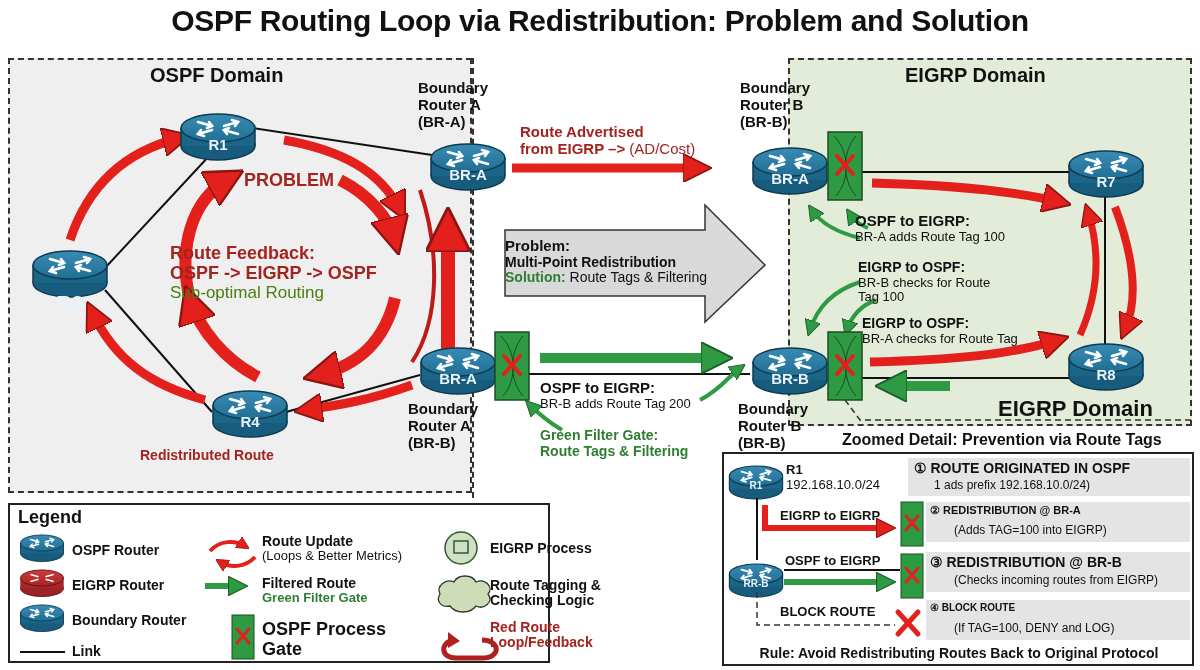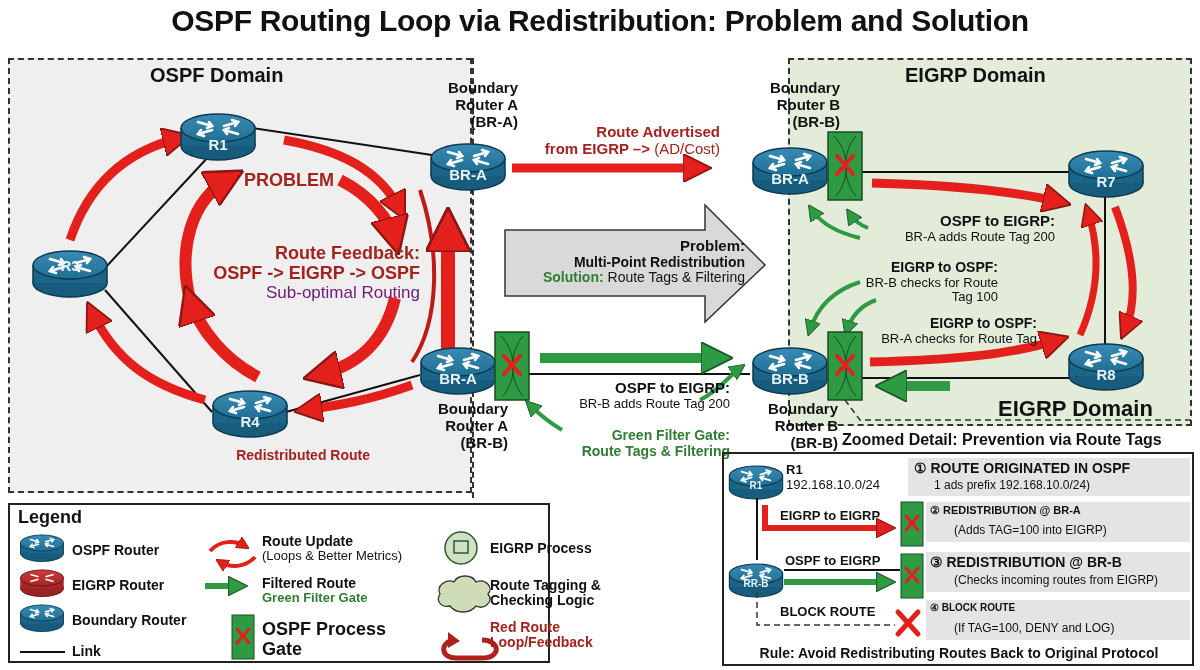--- a/index.html
+++ b/index.html
@@ -3,21 +3,21 @@
 <meta charset="utf-8">
 <style>
   html, body { margin: 0; padding: 0; background: #ffffff; }
   body { width: 1200px; height: 670px; position: relative; overflow: hidden; font-family: "Liberation Sans", sans-serif; color: #111; }
   .abs { position: absolute; }
   .title { left: 0; top: 4px; width: 1200px; text-align: center; font-weight: 700; font-size: 30px; letter-spacing: -0.3px; color: #111; }
   .zone-ospf { left: 8px; top: 58px; width: 464px; height: 435px; background: #efefef; border: 2px dashed #333; box-sizing: border-box; }
   .zone-eigrp { left: 788px; top: 58px; width: 404px; height: 368px; background: #e3ebd9; border: 2px dashed #333; box-sizing: border-box; }
   .bd-dash { border-left: 2px dashed #333; }
   .h-bold { font-weight: 700; }
-  .lbl { text-align: right; line-height: 1.12; }
+  .lbl { text-align: left; line-height: 1.12; }
   .red-dark { color: #a3231f; }
   .green-dark { color: #2f7d32; }
   .detail-box { left: 722px; top: 452px; width: 472px; height: 214px; border: 2px solid #222; box-sizing: border-box; background: #fff; }
   .step { background: #e4e4e4; position: absolute; }
   .rlabel { position: absolute; color: #e8f2fa; font-weight: 700; text-align: center; }
 </style>
 </head>
 <body>
 
 <div class="abs title">OSPF Routing Loop via Redistribution: Problem and Solution</div>
@@ -216,34 +216,34 @@
     <path d="M482,640 C500,640 502,658 482,658 L456,658 C440,658 440,642 454,640" fill="none" stroke="#b0201c" stroke-width="5"></path>
     <path d="M448,632 L460,641 L448,648 Z" fill="#b0201c"></path>
   </g>
 </svg>
 
 <div class="abs h-bold" style="left:150px;top:64px;font-size:20px;">OSPF Domain</div>
 <div class="abs h-bold" style="left:905px;top:64px;font-size:20px;">EIGRP Domain</div>
 <div class="abs h-bold" style="left:998px;top:396px;font-size:22px;">EIGRP Domain</div>
 
 <div class="rlabel" style="left:198px;top:136px;width:40px;font-size:15px;">R1</div>
-<div class="rlabel" style="left:50px;top:257px;width:40px;font-size:15px;">R3</div>
+<div class="rlabel" style="left:50px;top:291px;width:40px;font-size:21px;">R3</div>
 <div class="rlabel" style="left:230px;top:413px;width:40px;font-size:15px;">R4</div>
 <div class="rlabel" style="left:438px;top:166px;width:60px;font-size:15px;">BR-A</div>
 <div class="rlabel" style="left:428px;top:370px;width:60px;font-size:15px;">BR-A</div>
 <div class="rlabel" style="left:760px;top:170px;width:60px;font-size:15px;">BR-A</div>
 <div class="rlabel" style="left:760px;top:370px;width:60px;font-size:15px;">BR-B</div>
 <div class="rlabel" style="left:1086px;top:173px;width:40px;font-size:15px;">R7</div>
 <div class="rlabel" style="left:1086px;top:366px;width:40px;font-size:15px;">R8</div>
 
 <div class="abs h-bold red-dark" style="left:244px;top:170px;font-size:18px;">PROBLEM</div>
 <div class="abs lbl" style="left:170px;top:243px;width:250px;">
   <div class="h-bold red-dark" style="font-size:18px;">Route Feedback:</div>
   <div class="h-bold red-dark" style="font-size:18px;">OSPF -&gt; EIGRP -&gt; OSPF</div>
-  <div style="font-size:17px;color:#701a75;">Sub-optimal Routing</div>
+  <div style="font-size:17px;color:#4d7c0f;">Sub-optimal Routing</div>
 </div>
 <div class="abs lbl" style="left:140px;top:448px;width:230px;">
   <div class="h-bold red-dark" style="font-size:14px;">Redistributed Route</div>
 </div>
 
 <div class="abs lbl h-bold" style="left:418px;top:80px;width:100px;font-size:15px;">
   <div>Boundary</div>
   <div>Router A</div>
   <div>(BR-A)</div>
 </div>
@@ -276,21 +276,21 @@
   <div class="h-bold" style="font-size:15px;">OSPF to EIGRP:</div>
   <div style="font-size:13px;">BR-B adds Route Tag 200</div>
 </div>
 <div class="abs lbl h-bold green-dark" style="left:540px;top:428px;width:190px;font-size:14px;">
   <div>Green Filter Gate:</div>
   <div>Route Tags &amp; Filtering</div>
 </div>
 
 <div class="abs lbl" style="left:855px;top:213px;width:200px;">
   <div class="h-bold" style="font-size:15px;">OSPF to EIGRP:</div>
-  <div style="font-size:13px;">BR-A adds Route Tag 200</div>
+  <div style="font-size:13px;">BR-A adds Route Tag 100</div>
 </div>
 <div class="abs lbl" style="left:858px;top:260px;width:140px;">
   <div class="h-bold" style="font-size:14px;">EIGRP to OSPF:</div>
   <div style="font-size:13px;">BR-B checks for Route</div>
   <div style="font-size:13px;">Tag 100</div>
 </div>
 <div class="abs lbl" style="left:862px;top:316px;width:175px;">
   <div class="h-bold" style="font-size:14px;">EIGRP to OSPF:</div>
   <div style="font-size:13px;">BR-A checks for Route Tag</div>
 </div>

